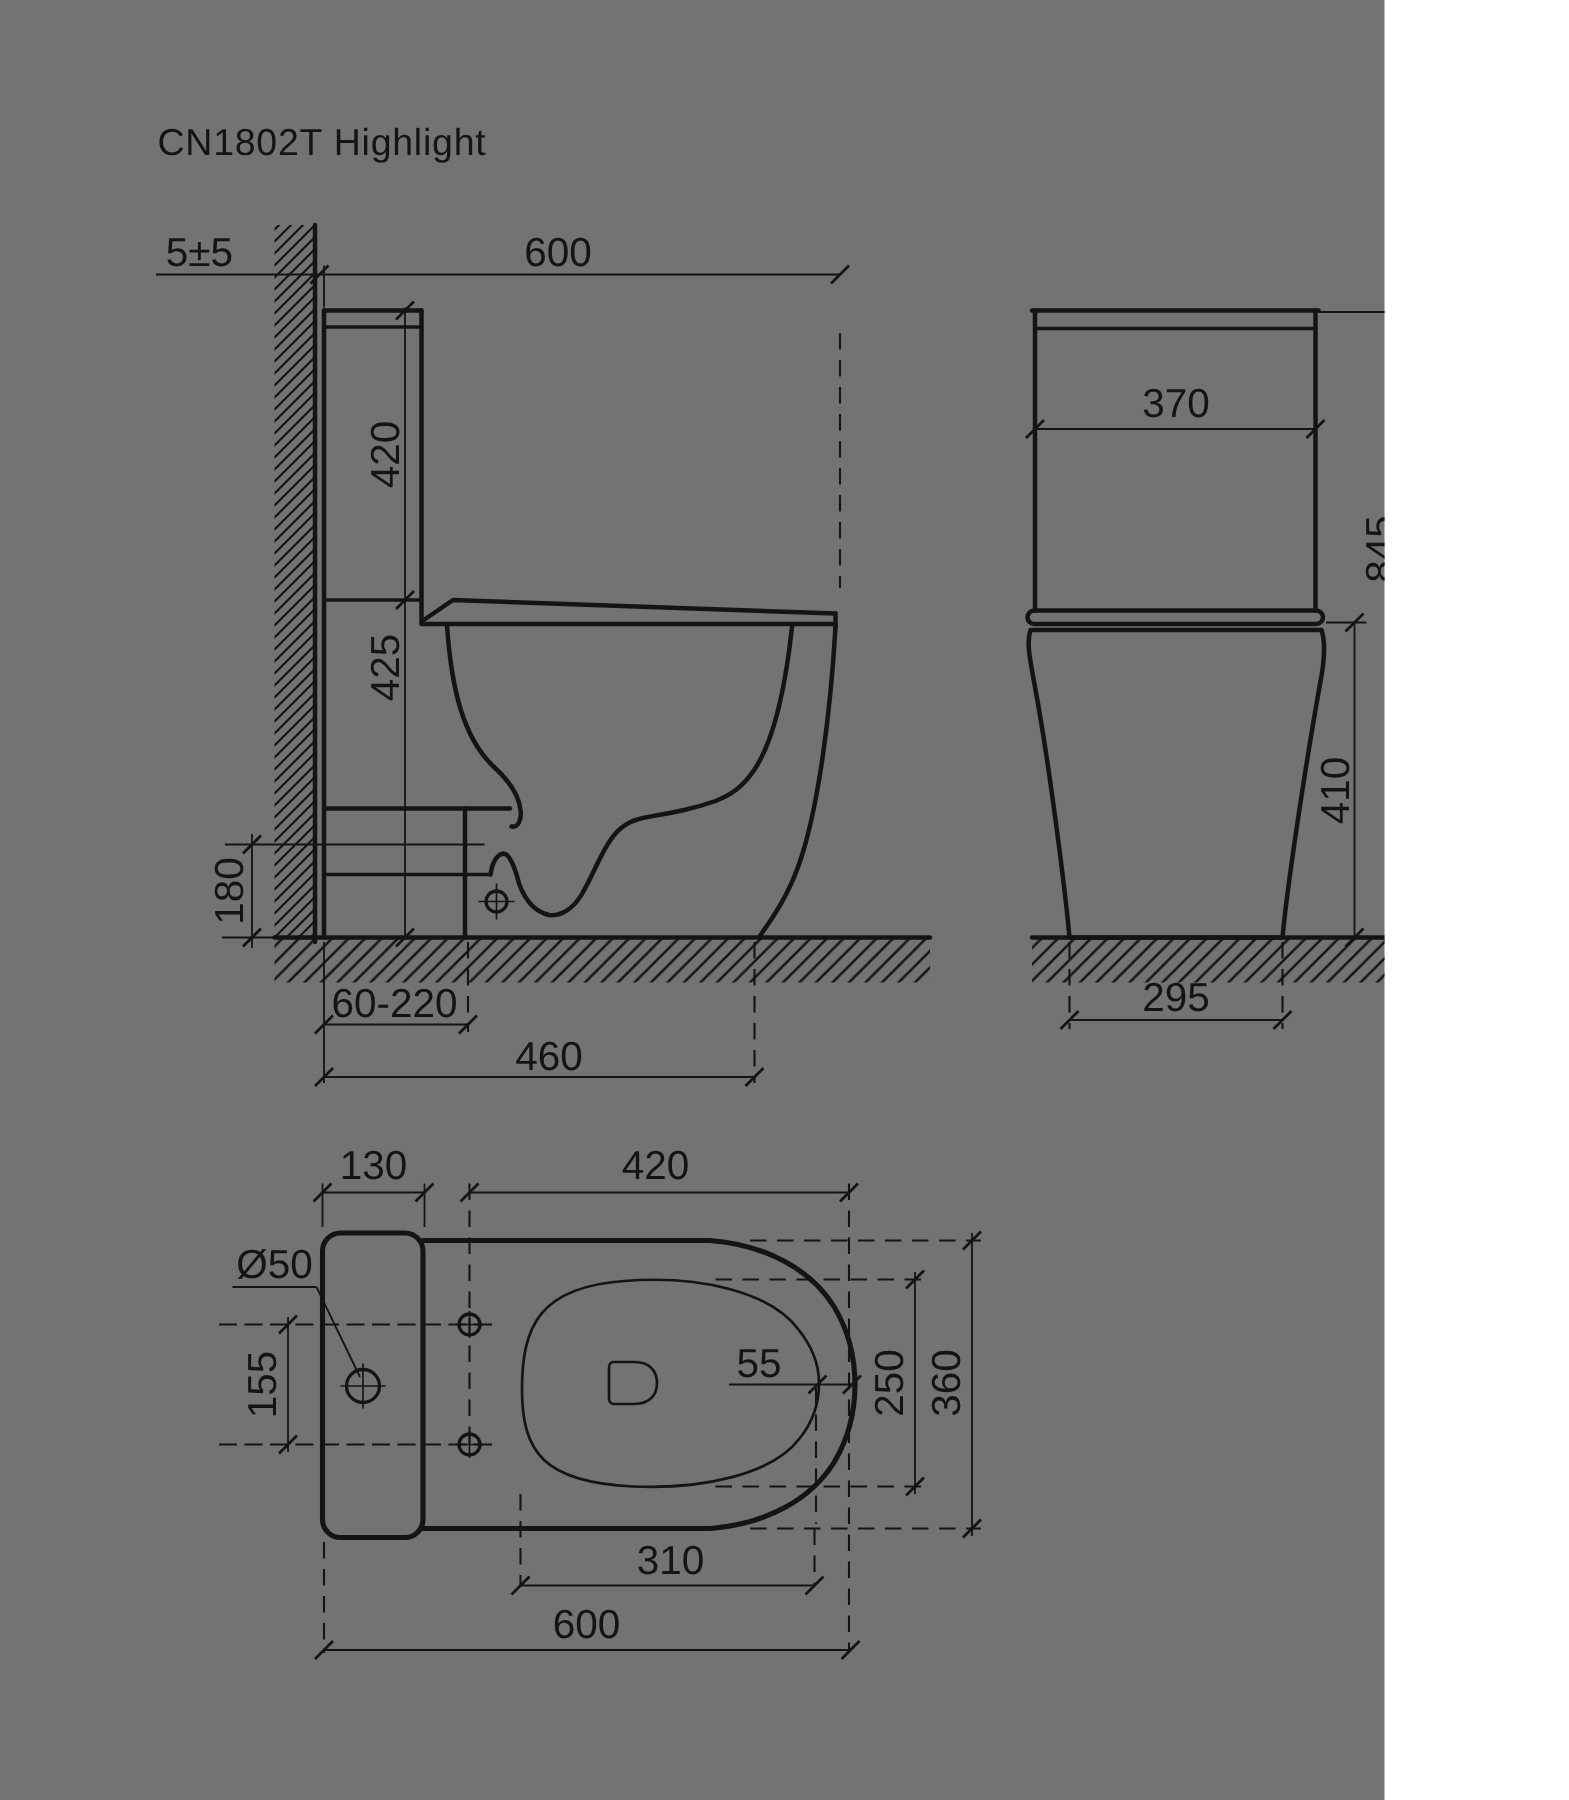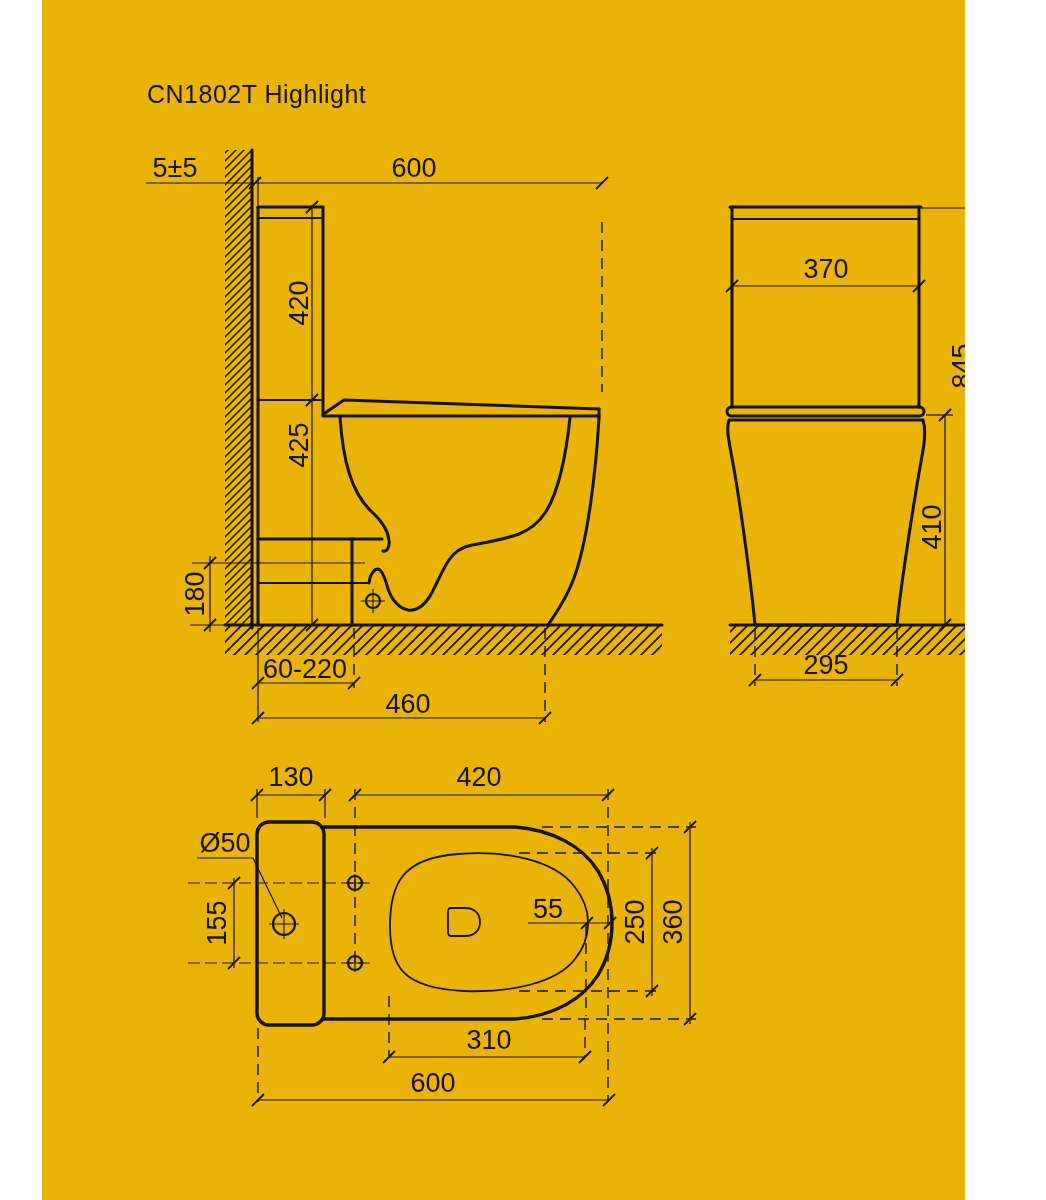--- a/index.html
+++ b/index.html
@@ -1,17 +1,17 @@
 <!DOCTYPE html>
 <html><head>
 <meta charset="utf-8">
 <style>
   html,body{margin:0;padding:0;background:#ffffff;}
-  #stage{position:relative;width:923px;height:1200px;background:#eab308;overflow:hidden;
-         font-family:"Liberation Sans",sans-serif;margin-left:42px;}
+  #stage{position:relative;width:923px;height:1200px;background:#737373;overflow:hidden;
+         font-family:"Liberation Sans",sans-serif;}
   svg{position:absolute;left:0;top:0;}
   .ol3{fill:none;stroke:#141414;stroke-width:3;stroke-linecap:round;stroke-linejoin:round;}
   .ol35{fill:none;stroke:#141414;stroke-width:3.4;stroke-linecap:round;stroke-linejoin:round;}
   .ol2{fill:none;stroke:#141414;stroke-width:2.2;stroke-linecap:round;stroke-linejoin:round;}
   .md{fill:none;stroke:#141414;stroke-width:1.8;stroke-linecap:round;stroke-linejoin:round;}
   .thin{fill:none;stroke:#141414;stroke-width:1.2;}
   .dash{fill:none;stroke:#141414;stroke-width:1.4;stroke-dasharray:11 7;}
   .cdash{fill:none;stroke:#141414;stroke-width:1.2;stroke-dasharray:12 5;}
   .tick{stroke:#141414;stroke-width:1.8;}
   .cross{fill:none;stroke:#141414;stroke-width:1.1;}

